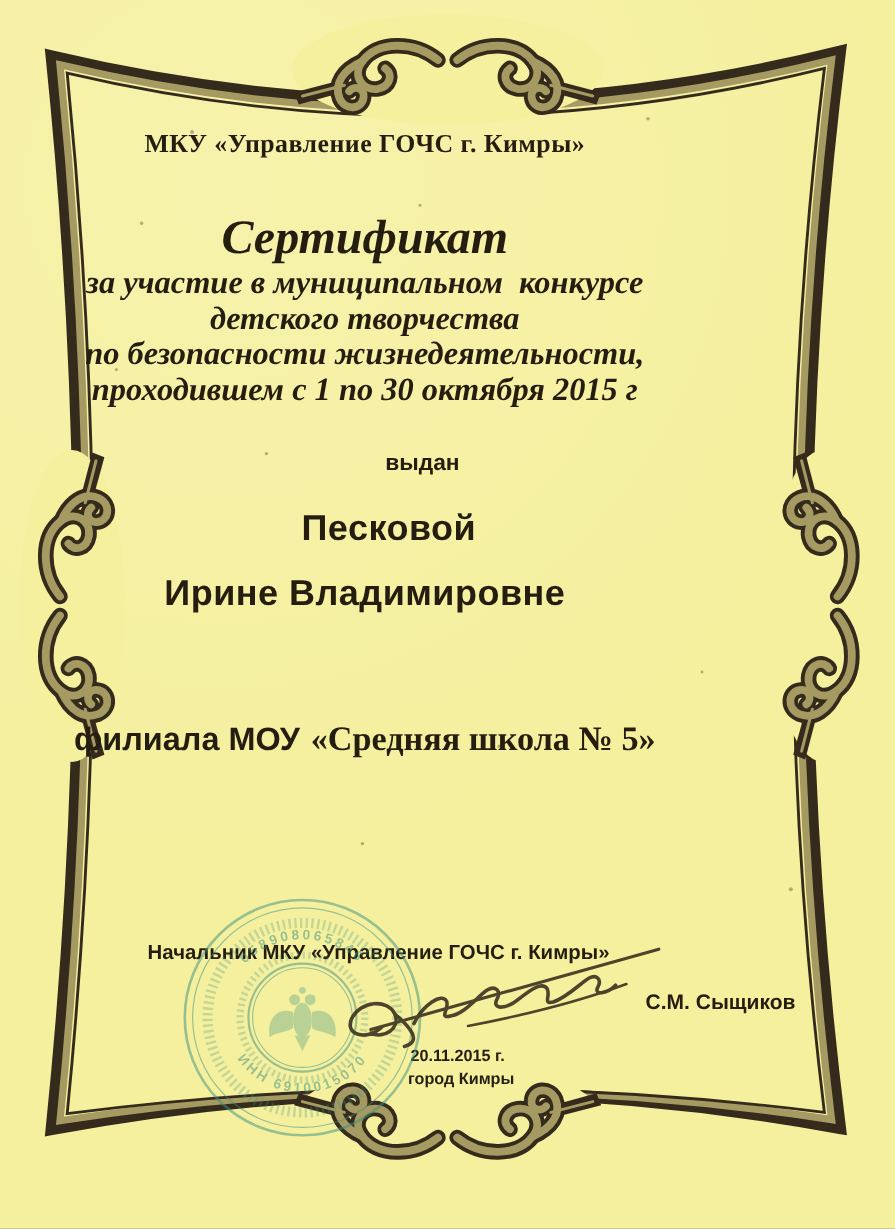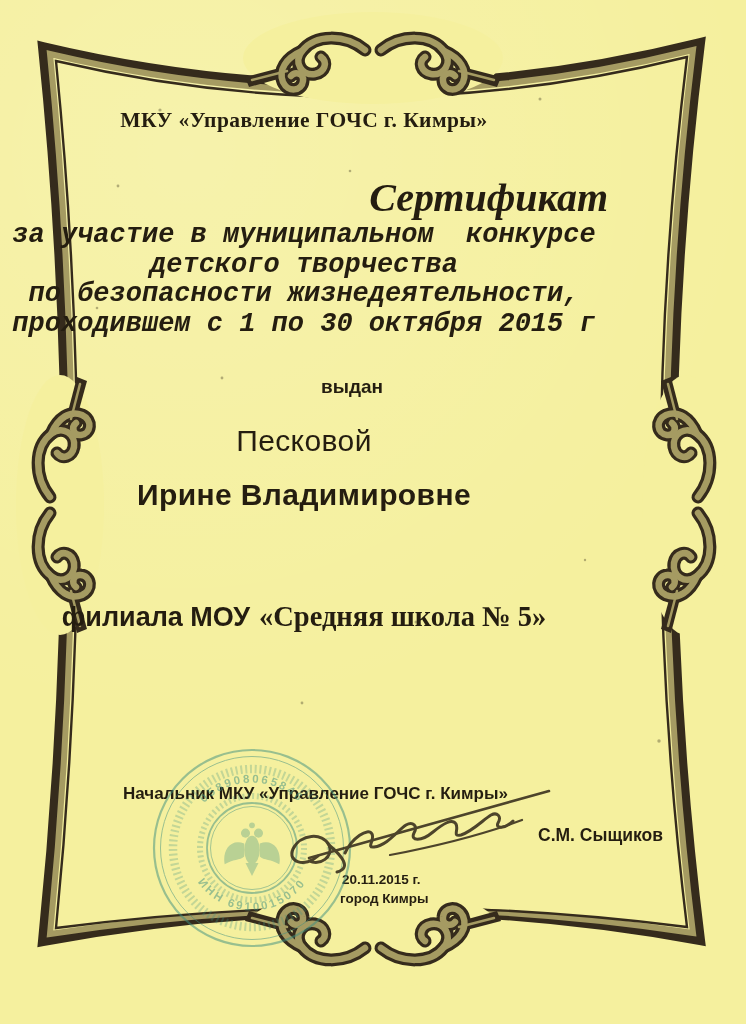--- a/index.html
+++ b/index.html
@@ -26,25 +26,25 @@
   .frame-olive{stroke:var(--frame-olive);stroke-width:6;fill:none;}
   .frame-inner{stroke:var(--frame-dark);stroke-width:2.4;fill:none;}
   .frame-cover{fill:var(--background);}
 
   .orn-dark{fill:none;stroke:var(--frame-dark);stroke-width:13;stroke-linecap:round;}
   .orn-olive{fill:none;stroke:var(--frame-olive);stroke-width:6.5;stroke-linecap:round;}
   .orn-wedge{fill:var(--frame-dark);}
   .orn-olive-line{stroke:var(--frame-olive);stroke-width:2.5;fill:none;stroke-linecap:round;}
 
   .org-line{top:108px;font-family:"Liberation Serif",serif;font-weight:bold;font-size:21.5px;letter-spacing:.4px;}
-  .title{top:174px;font-family:"Liberation Serif",serif;font-weight:bold;font-style:italic;font-size:40px;text-align:right;}
+  .title{top:174px;font-family:"Liberation Serif",serif;font-weight:bold;font-style:italic;font-size:40px;}
   .desc{top:221px;font-family:"Liberation Serif",serif;font-weight:bold;font-style:italic;font-size:27px;line-height:29.5px;}
-  .desc div{white-space:pre-wrap;font-family:Liberation Mono, monospace;}
+  .desc div{white-space:pre-wrap;}
   .issued{top:376px;font-weight:bold;font-size:19px;padding-left:48px;}
-  .surname{top:424px;font-weight:normal;font-size:30px;letter-spacing:.4px;}
+  .surname{top:424px;font-weight:bold;font-size:30px;letter-spacing:.4px;margin-left:20px;}
   .fullname{top:478px;font-weight:bold;font-size:30px;letter-spacing:.4px;}
   .position{top:560px;font-weight:bold;font-size:27px;}
   .school{top:601px;font-weight:bold;}
   .school .pfx{font-size:27px;margin-right:9px;}
   .school .sch{font-family:"Liberation Serif",serif;font-size:28.5px;}
   .signer-title{position:absolute;left:123px;top:784px;font-weight:bold;font-size:17px;}
   .signer-name{position:absolute;left:538px;top:825px;font-weight:bold;font-size:17.5px;}
   .date-line{position:absolute;left:342px;top:872px;font-weight:bold;font-size:13.5px;}
   .city-line{position:absolute;left:340px;top:891px;font-weight:bold;font-size:13.5px;}
 

